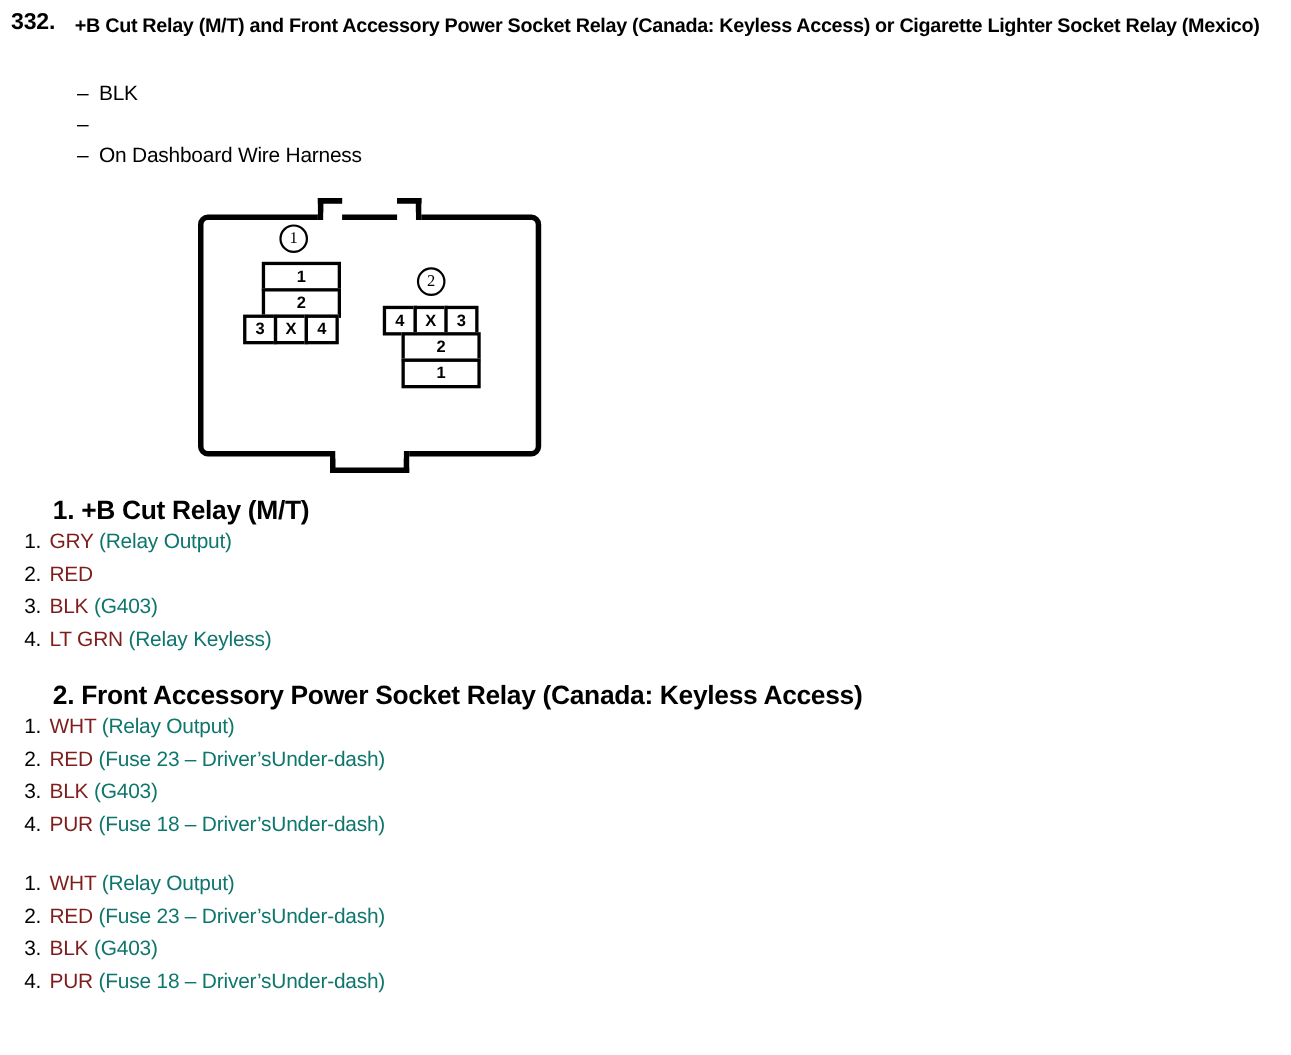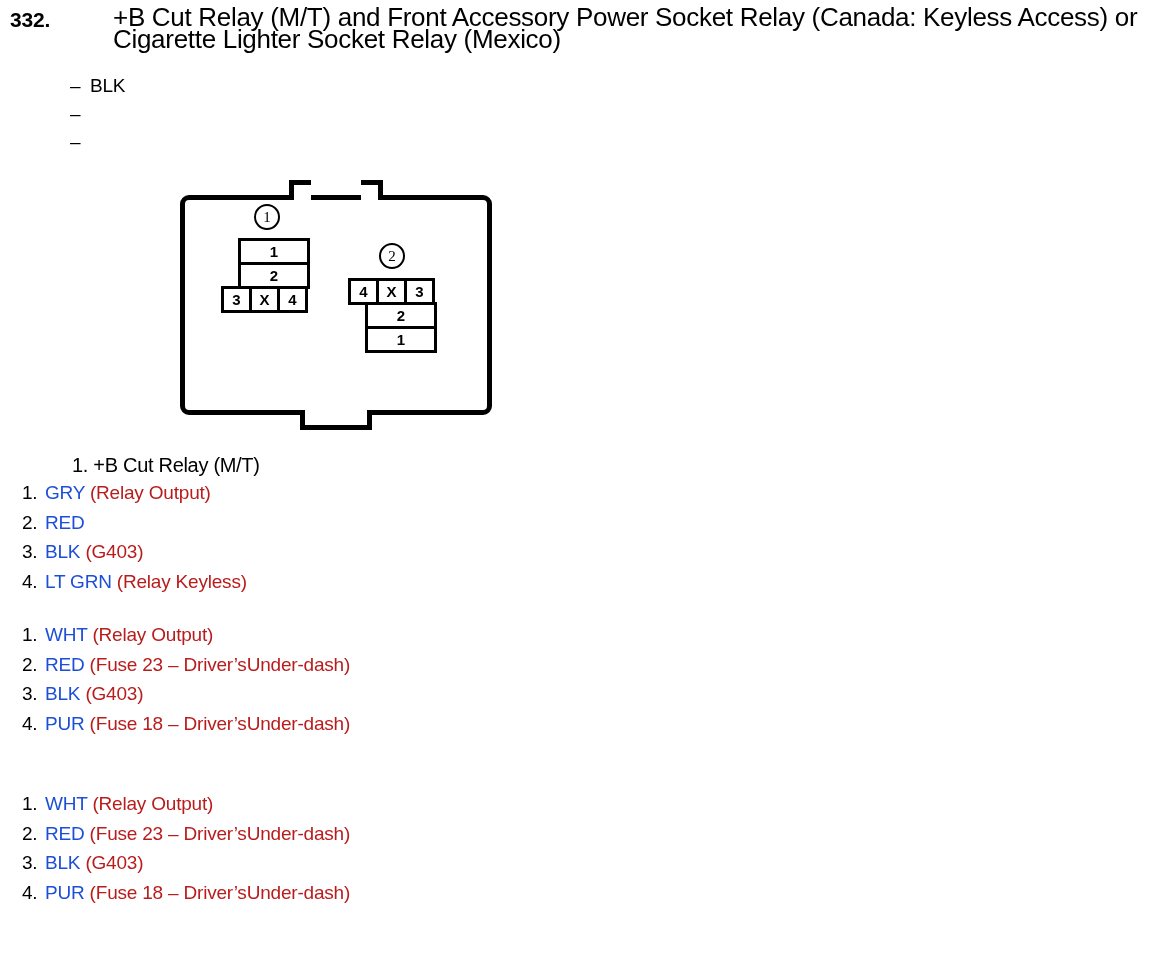--- a/index.html
+++ b/index.html
@@ -18,34 +18,33 @@
   }
 
   
   .title-block {
     position: absolute;
     left: 10px;
     top: 6px;
     width: 1160px;
     display: flex;
     align-items: flex-start;
-    gap: 45px;
   }
   .title-num {
     font-size: 21px;
     font-weight: bold;
     line-height: 27px;
     width: 58px;
     flex: 0 0 58px;
     letter-spacing: -0.2px;
   }
   .title-text {
-    font-size: 26px;
-    font-weight: normal;
-    line-height: 22px;
+    font-size: 18px;
+    font-weight: bold;
+    line-height: 34px;
     letter-spacing: -0.3px;
     width: 1098px;
   }
 
   
   .dash-list {
     position: absolute;
     left: 70px;
     top: 72px;
     width: 700px;
@@ -179,61 +178,62 @@
   
   .conn1 { left: 221px; top: 78px; }
   .conn1 .stack { margin-left: 17px; }
   
   .conn2 { left: 348px; top: 118px; }
   .conn2 .stack { margin-left: 17px; }
 
   
   .section { position: absolute; left: 0; width: 1100px; }
   .section-title {
-    font-size: 20px;
-    font-weight: normal;
+    font-size: 24px;
+    font-weight: bold;
     letter-spacing: -0.3px;
-    margin-left: 72px;
+    margin-left: 48px;
     line-height: 26px;
   }
   .wire-row {
     display: flex;
     align-items: baseline;
     font-size: 19px;
     line-height: 28.5px;
     letter-spacing: -0.2px;
     margin-top: 1px;
   }
   .wire-idx {
     flex: 0 0 23px;
     width: 23px;
     margin-left: 22px;
     color: #000;
   }
-  .wire-color { color: #1d4ed8; white-space: pre; }
-  .wire-desc { color: #b91c1c; }
+  .wire-color { color: #7f1d1d; white-space: pre; }
+  .wire-desc { color: #0f766e; }
 </style>
 </head>
 <body>
 
 <div class="title-block">
   <div class="title-num">332.</div>
   <div class="title-text">+B Cut Relay (M/T) and Front Accessory Power Socket Relay (Canada: Keyless Access) or Cigarette Lighter Socket Relay (Mexico)</div>
 </div>
 
 <div class="dash-list">
     <div class="dash-item">
       <span class="dash-mark">–</span>
       <span>BLK</span>
     </div>
     <div class="dash-item">
       <span class="dash-mark">–</span>
     </div>
     <div class="dash-item">
       <span class="dash-mark">–</span>
+      <span>On Dashboard Wire Harness</span>
     </div>
   </div>
 
 <div class="diagram">
   <div class="housing"></div>
 
   <div class="tab tab-top-left"></div>
   <div class="tab tab-top-left-cap"></div>
   <div class="tab tab-top-right"></div>
   <div class="tab tab-top-right-cap"></div>
@@ -293,20 +293,21 @@
       </div>
       <div class="wire-row">
         <span class="wire-idx">4.</span>
         <span class="wire-color">LT GRN </span>
         <span class="wire-desc">(Relay Keyless)</span>
       </div>
     </div>
 </div>
 
 <div class="section" style="top:620px">
+  <div class="section-title">2. Front Accessory Power Socket Relay (Canada: Keyless Access)</div>
   <div class="wire-list">
       <div class="wire-row">
         <span class="wire-idx">1.</span>
         <span class="wire-color">WHT </span>
         <span class="wire-desc">(Relay Output)</span>
       </div>
       <div class="wire-row">
         <span class="wire-idx">2.</span>
         <span class="wire-color">RED </span>
         <span class="wire-desc">(Fuse 23 – Driver’sUnder-dash)</span>

